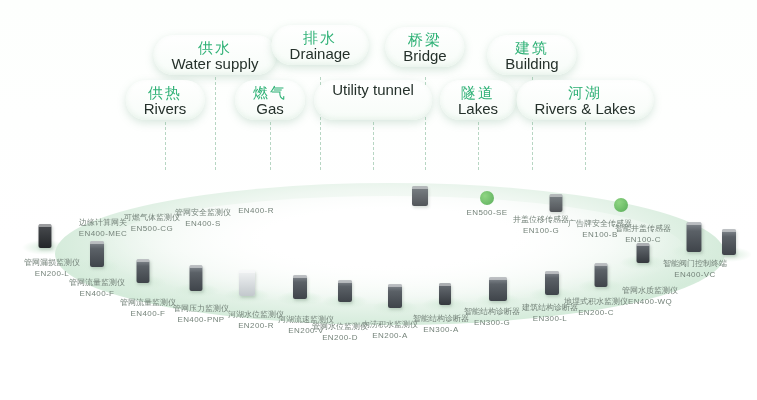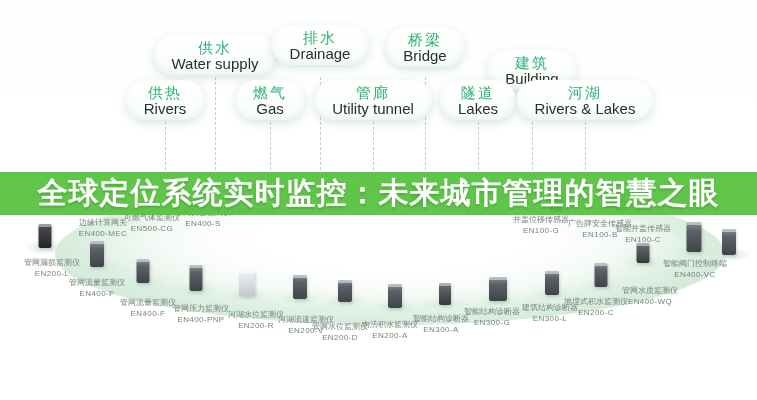--- a/index.html
+++ b/index.html
@@ -75,34 +75,33 @@
         <div class="pill-en">Water supply</div>
       </div>
       <div class="pill" style="left: 320px; top: 25px;">
         <div class="pill-zh">排水</div>
         <div class="pill-en">Drainage</div>
       </div>
       <div class="pill" style="left: 425px; top: 27px;">
         <div class="pill-zh">桥梁</div>
         <div class="pill-en">Bridge</div>
       </div>
-      <div class="pill" style="left: 532px; top: 50px;">
+      <div class="pill" style="left: 532px; top: 35px;">
         <div class="pill-zh">建筑</div>
         <div class="pill-en">Building</div>
       </div>
       <div class="pill" style="left: 165px; top: 80px;">
         <div class="pill-zh">供热</div>
         <div class="pill-en">Rivers</div>
       </div>
       <div class="pill" style="left: 270px; top: 80px;">
         <div class="pill-zh">燃气</div>
         <div class="pill-en">Gas</div>
       </div>
       <div class="pill" style="left: 373px; top: 80px;">
-        <div class="pill-zh">管廊</div>
         <div class="pill-en">Utility tunnel</div>
       </div>
       <div class="pill" style="left: 478px; top: 80px;">
         <div class="pill-zh">隧道</div>
         <div class="pill-en">Lakes</div>
       </div>
       <div class="pill" style="left: 585px; top: 80px;">
         <div class="pill-zh">河湖</div>
         <div class="pill-en">Rivers &amp; Lakes</div>
       </div>
@@ -225,17 +224,14 @@
       </div>
       <div class="s-label" style="left: 541px; top: 214px;">
         <div class="s-zh">井盖位移传感器</div>
         <div class="s-model">EN100-G</div>
       </div>
       <div class="s-label" style="left: 487px; top: 207px;">
         <div class="s-model">EN500-SE</div>
       </div>
     </div>
 
-  <div class="banner">
-    <div class="banner-title">全球定位系统实时监控：未来城市管理的智慧之眼</div>
-  </div>
 
 </div>
 
 </body></html>

